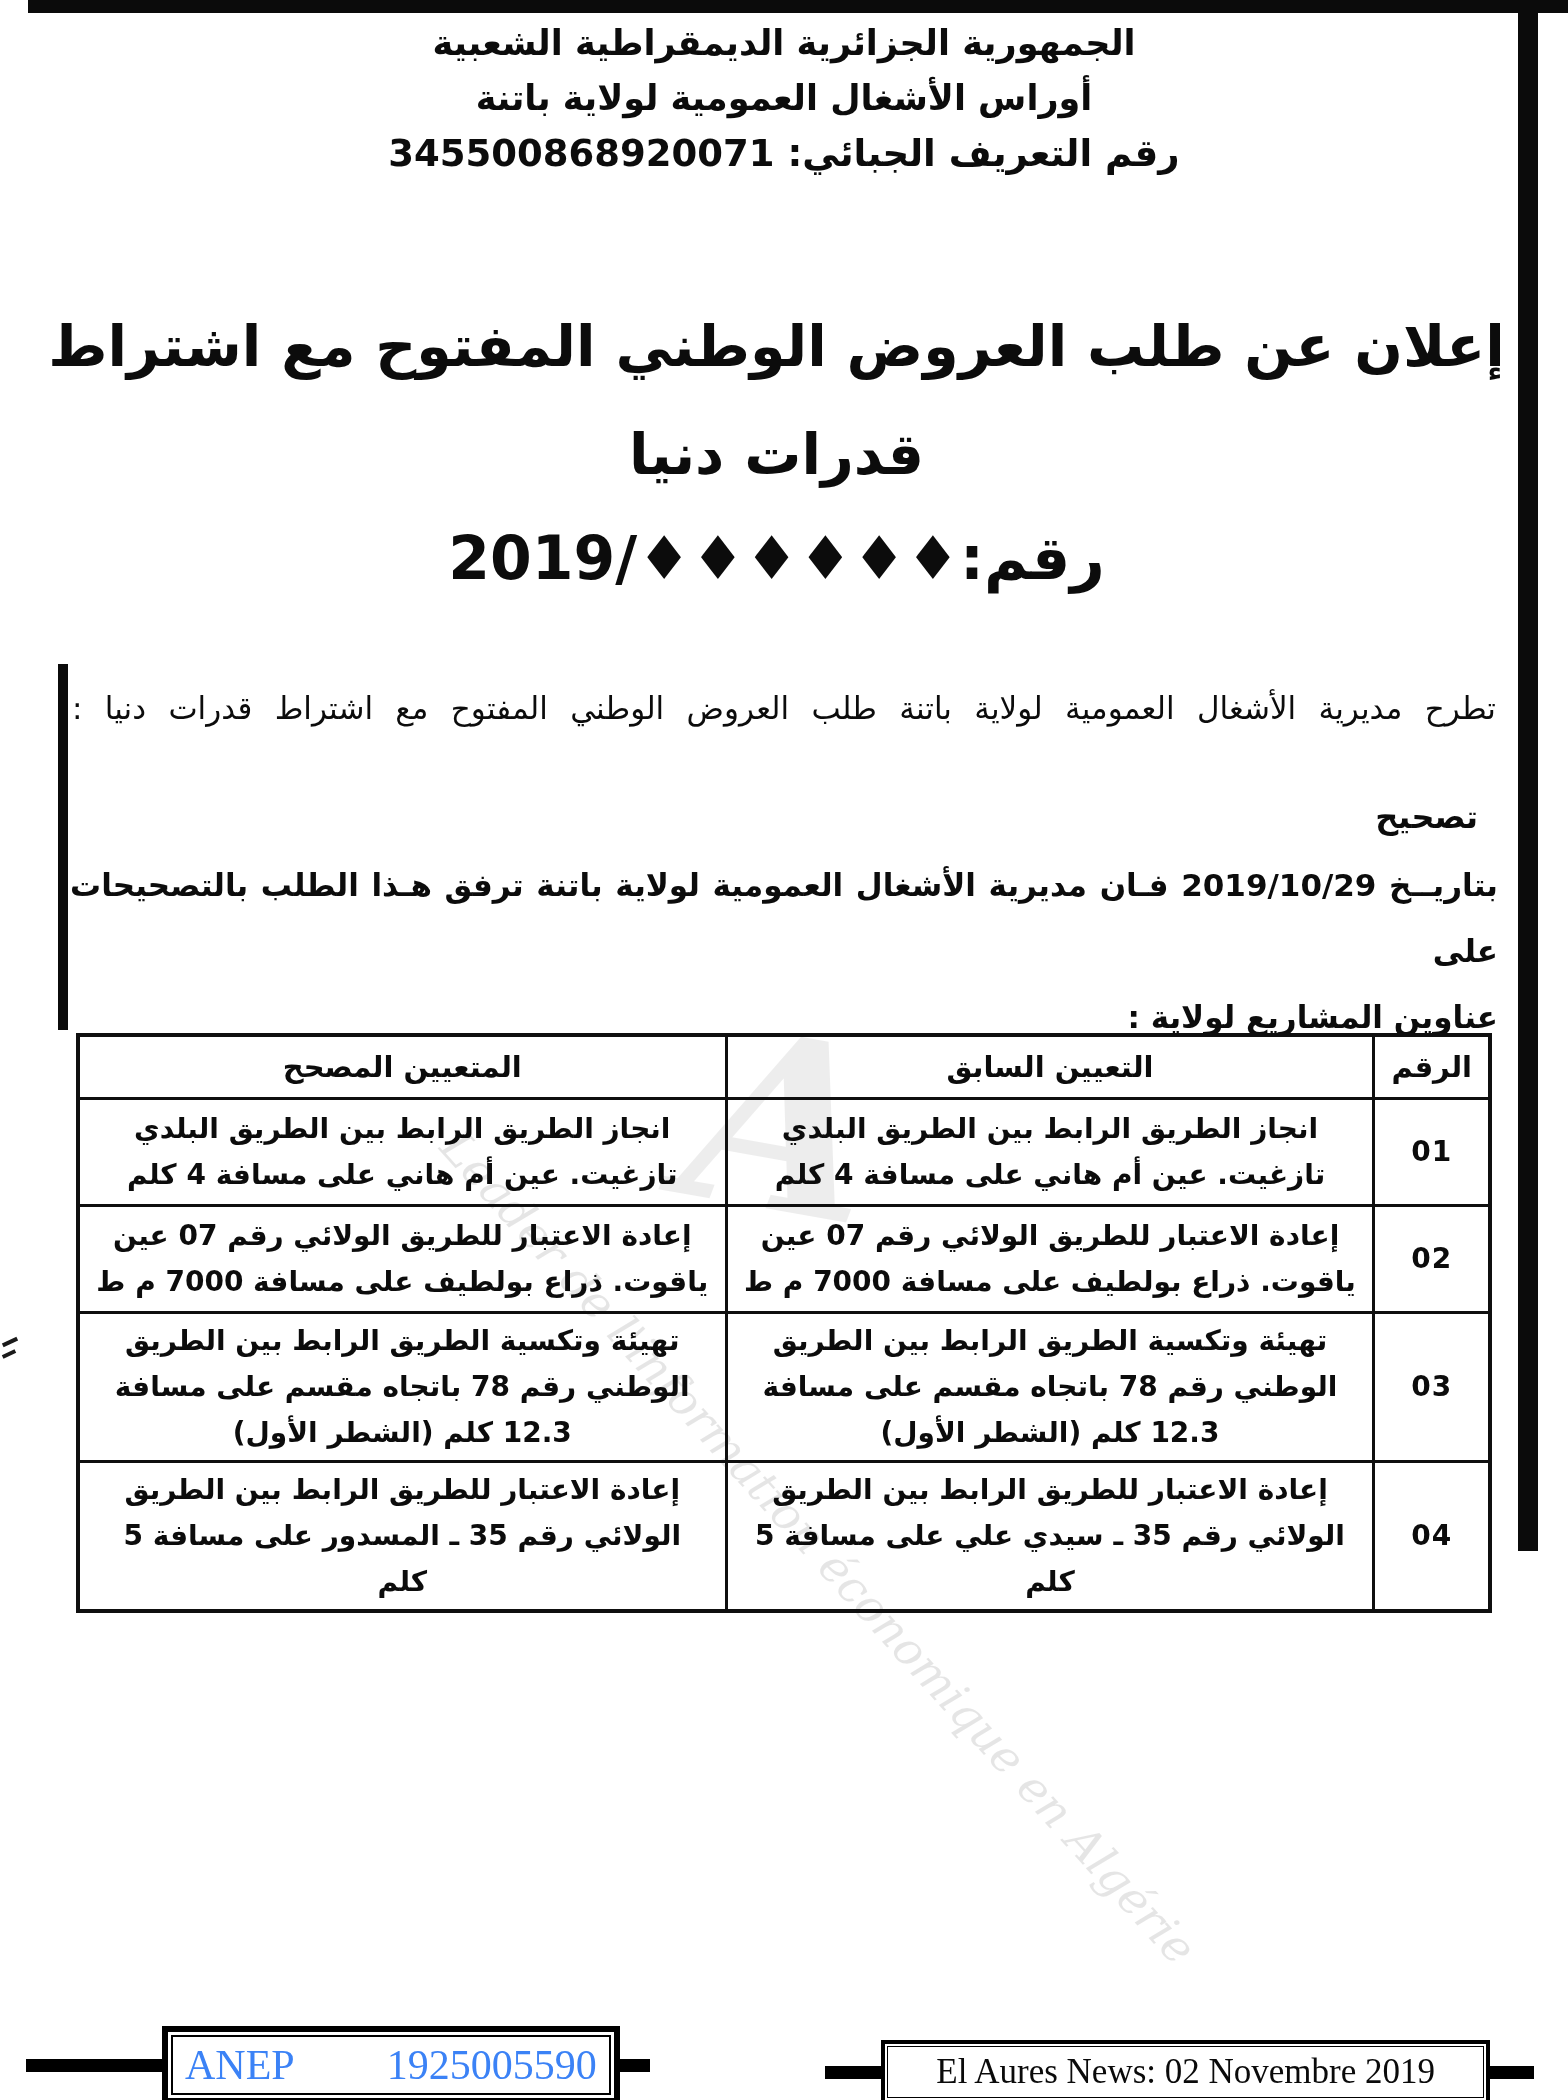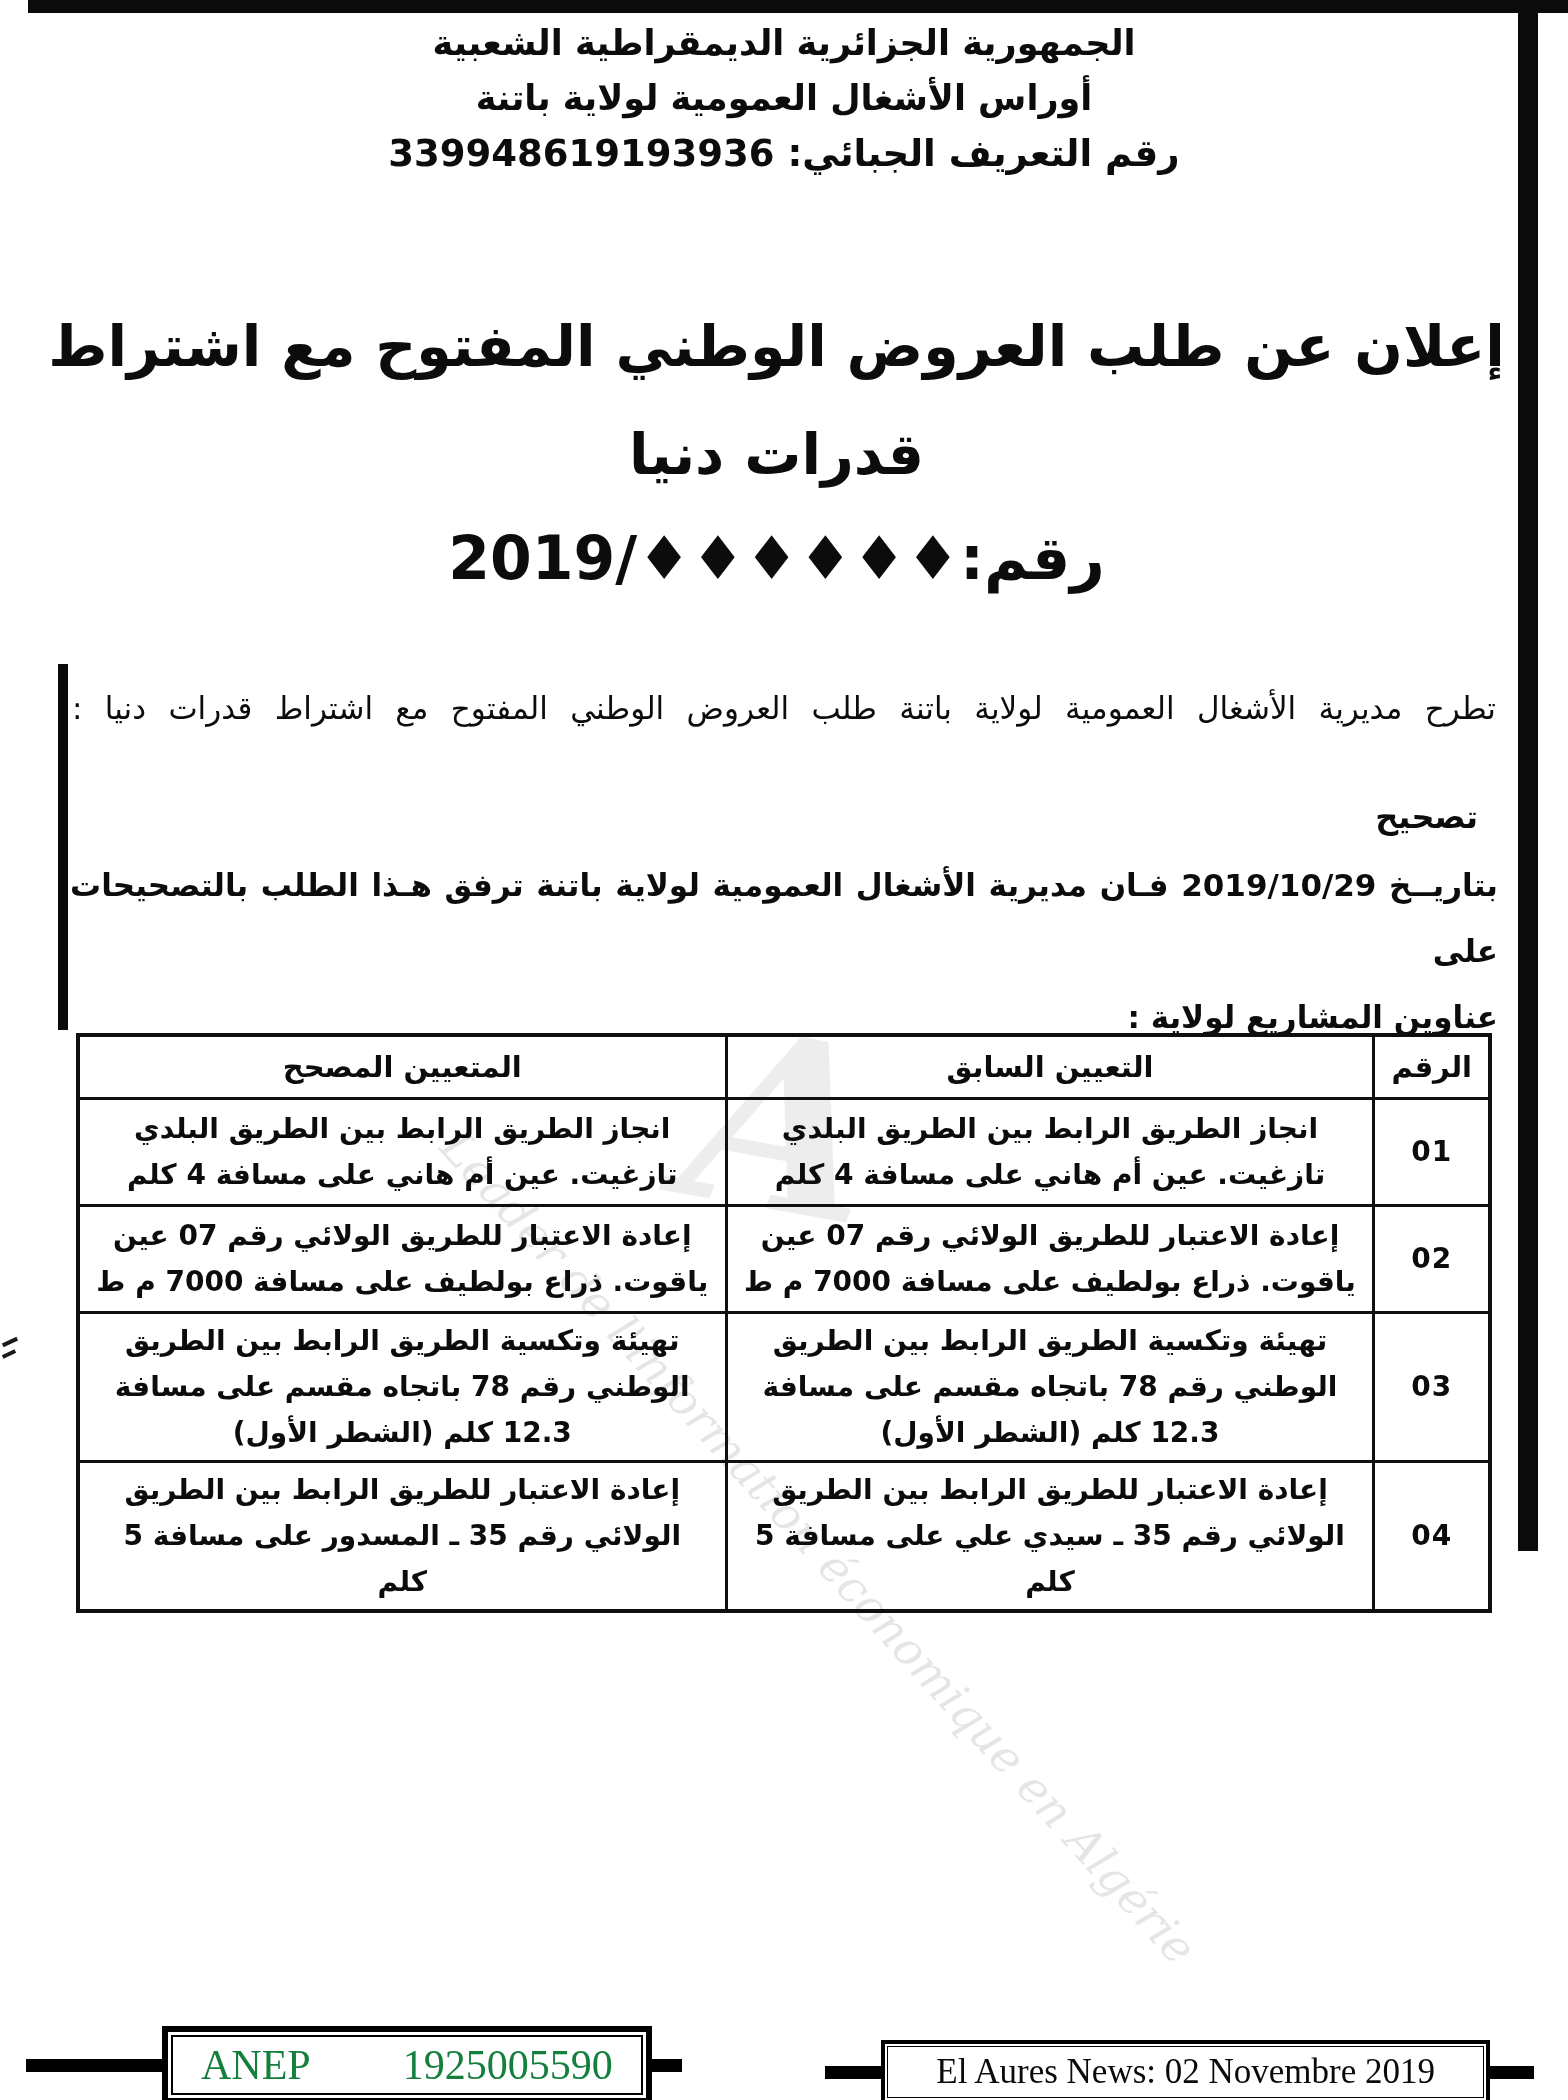--- a/index.html
+++ b/index.html
@@ -73,23 +73,23 @@
   
   .anep-group {
     position:absolute; left:26px; top:2026px;
     display:flex; align-items:center; direction:ltr;
   }
   .hseg { height:13px; background:#000; flex:0 0 auto; }
   .anep-group .hseg.l { width:136px; }
   .anep-group .hseg.r { width:30px; }
   .anep-box { border:6px solid #000; padding:3px; background:#fff; }
   .anep-inner {
-    border:2px solid #000; padding:4px 28px;
+    border:2px solid #000; padding:4px 12px;
     display:flex; align-items:baseline; gap:92px;
-    font-family:"Liberation Serif", serif; font-size:42px; color:#15803d;
+    font-family:"Liberation Serif", serif; font-size:42px; color:#3b82f6;
   }
   .aures-group {
     position:absolute; right:34px; top:2040px;
     display:flex; align-items:center; direction:ltr;
   }
   .aures-group .hseg.l { width:56px; }
   .aures-group .hseg.r { width:44px; }
   .aures-box { border:4px solid #000; padding:2px; background:#fff; }
   .aures-inner {
     border:1px solid #000; padding:5px 48px;
@@ -102,21 +102,21 @@
 
 <div class="scan-band-top"></div>
 <div class="scan-bar-right"></div>
 <div class="scan-bar-left"></div>
 <div class="scan-tick t1"></div>
 <div class="scan-tick t2"></div>
 
 <div class="header-block">
   <div>الجمهورية الجزائرية الديمقراطية الشعبية</div>
   <div>أوراس الأشغال العمومية لولاية باتنة</div>
-  <div class="tax-line">رقم التعريف الجبائي: 339948619193936</div>
+  <div class="tax-line">رقم التعريف الجبائي: 345500868920071</div>
 </div>
 
 <div class="title-block">
   <div class="title-line1">إعلان عن طلب العروض الوطني المفتوح مع اشتراط قدرات دنيا</div>
   <div class="title-line2">رقم:♦♦♦♦♦♦/2019</div>
 </div>
 
 <div class="intro">تطرح مديرية الأشغال العمومية لولاية باتنة طلب العروض الوطني المفتوح مع اشتراط قدرات دنيا :</div>
 
 <div class="correction-heading">تصحيح</div>

